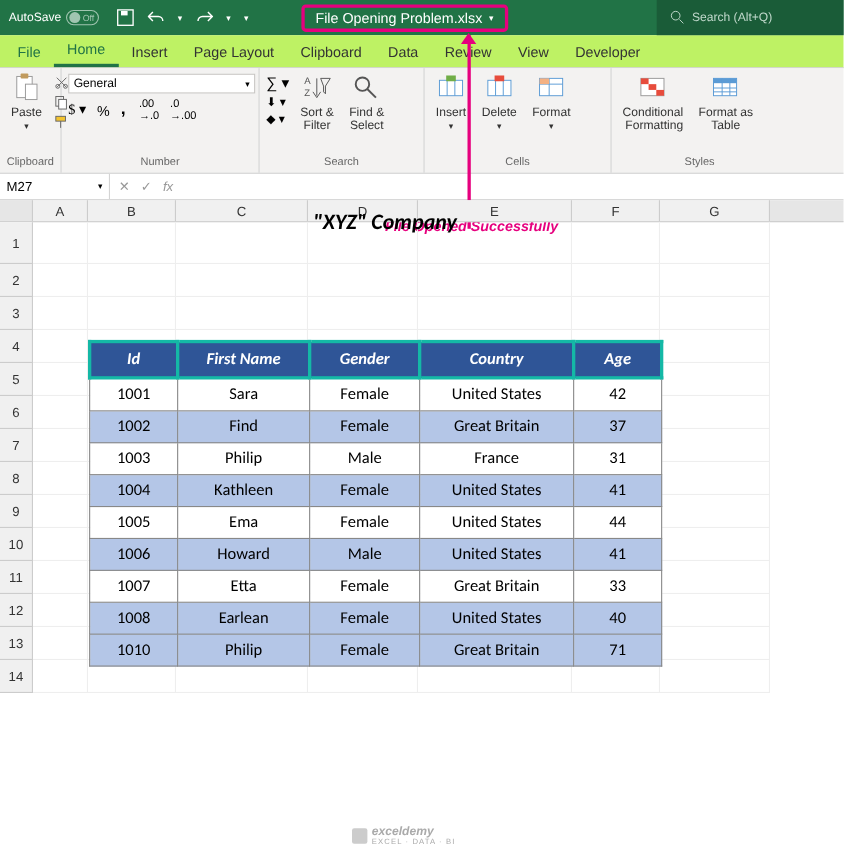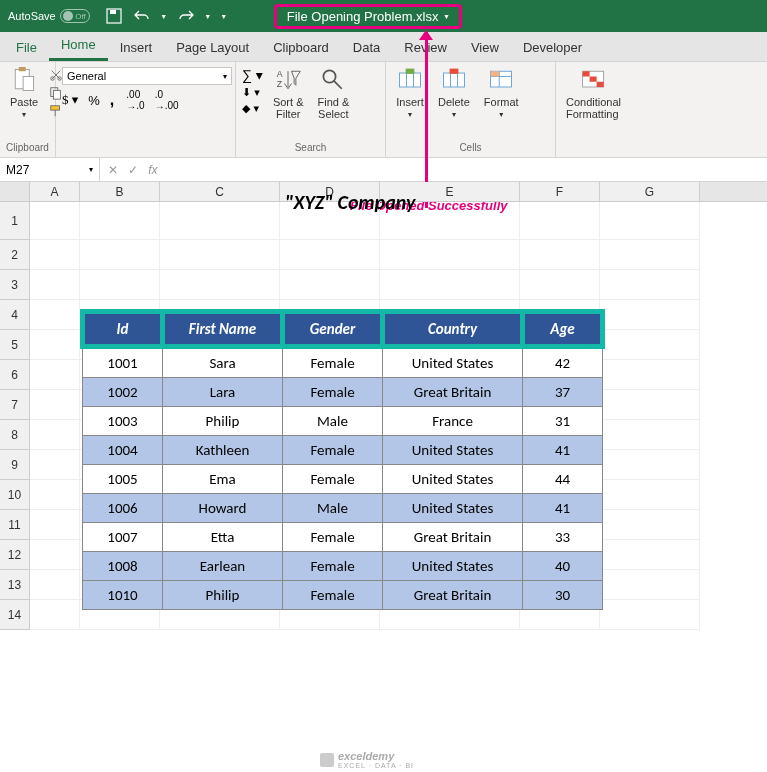--- a/index.html
+++ b/index.html
@@ -10,21 +10,21 @@
 .autosave { display: flex; align-items: center; gap: 4px; padding: 0 8px; }
 .toggle { width: 30px; height: 14px; border: 1px solid #a0c5b0; border-radius: 8px; display: flex; align-items: center; padding: 0 2px; position: relative; }
 .toggle-circle { width: 10px; height: 10px; border-radius: 50%; background: #a0c5b0; }
 .toggle-label { font-size: 8px; position: absolute; right: 3px; color: #a0c5b0;}
 .qat { display: flex; gap: 12px; padding: 0 8px; align-items: center; }
 .qat-icon { width: 16px; height: 16px; color: #fff; cursor: pointer; }
 .filename-box { border: 3px solid #e6007e; border-radius: 4px; padding: 2px 10px; margin-left: 40px; font-size: 13px; display: flex; align-items: center; gap: 6px; }
 .search-area { margin-left: auto; background: #1a5c38; padding: 6px 12px; display: flex; align-items: center; gap: 6px; color: #c0d8cb; width: 170px; height: 100%; }
 
 
-.tabs { background: #e5e5e5; height: 30px; display: flex; align-items: flex-end; border-bottom: 1px solid #d4d4d4; padding-left: 4px;}
+.tabs { background: #bef264; height: 30px; display: flex; align-items: flex-end; border-bottom: 1px solid #d4d4d4; padding-left: 4px;}
 .tab { padding: 6px 12px; font-size: 13px; color: #333; cursor: pointer; }
 .tab.file { color: #217346; }
 .tab.active { border-bottom: 3px solid #217346; font-weight: 400; color: #217346; }
 
 
 .ribbon { background: #f3f2f1; height: 96px; display: flex; border-bottom: 1px solid #d4d4d4; }
 .group { border-right: 1px solid #d4d4d4; display: flex; flex-direction: column; justify-content: space-between; padding: 2px 6px 0; }
 .group-label { font-size: 10px; color: #666; text-align: center; padding: 2px 0 4px; }
 .group-body { flex: 1; display: flex; align-items: flex-start; gap: 6px; }
 .big-btn { display: flex; flex-direction: column; align-items: center; gap: 2px; font-size: 11px; color: #333; padding: 2px 4px; cursor: pointer; }
@@ -49,21 +49,21 @@
 .colheads { display: flex; height: 20px; background: #e6e6e6; border-bottom: 1px solid #ccc;}
 .corner { width: 30px; border-right: 1px solid #ccc; background: #e6e6e6;}
 .colhead { border-right: 1px solid #ccc; text-align: center; font-size: 12px; color: #333; line-height: 20px; background: #f0f0f0;}
 .gridrow { display: flex; min-height: 30px; }
 .rowhead { width: 30px; background: #f0f0f0; border-right: 1px solid #ccc; border-bottom: 1px solid #ccc; text-align: center; font-size: 12px; color: #333; display: flex; align-items: center; justify-content: center;}
 .cell { border-right: 1px solid #eee; border-bottom: 1px solid #eee; display: flex; align-items: center; justify-content: center; font-size: 14px; font-family: Calibri, Arial; }
 .company-title { font-family: Calibri; font-weight: bold; font-style: italic; font-size: 20px; text-align: center; }
 
 
 .data-table { position: absolute; left: 80px; top: 309px; border-collapse: collapse; }
-.data-table th { background: #2f5597; color: #fff; font-weight: bold; font-style: italic; font-size: 15px; font-family: Calibri; padding: 6px 0; border: 5px solid #14b8a6; }
+.data-table th { background: #2f5597; color: #fff; font-weight: bold; font-style: italic; font-size: 15px; font-family: Calibri; padding: 6px 0; border: 3px solid #14b8a6; }
 .data-table td { font-family: Calibri; font-size: 15px; text-align: center; padding: 5px 0; border: 1px solid #888; }
 .data-table tr.even td { background: #b4c6e7; }
 .data-table tr.odd td { background: #fff; }
 
 .watermark { position: absolute; left: 320px; top: 750px; font-size: 11px; color: #aaa; display: flex; align-items: center; gap: 4px; font-style: italic;}
 .watermark .logo { width: 14px; height: 14px; background: #ccc; border-radius: 2px;}
 
 .caret{font-size:8px;}
 </style>
 </head>
@@ -89,20 +89,27 @@
     <svg class="qat-icon" viewBox="0 0 16 16">
         <path d="M11 3 L15 7 L11 11 M15 7 H6 A4 4 0 0 0 2 11" fill="none" stroke="#fff" stroke-width="1.3"></path>
       </svg>
     <span class="caret">▾</span>
     <span class="caret">▾</span>
   </div>
   <div class="filename-box">
     <span>File Opening Problem.xlsx</span>
     <span class="caret">▾</span>
   </div>
+  <div class="search-area">
+    <svg width="14" height="14" viewBox="0 0 16 16">
+        <circle cx="6" cy="6" r="4.5" fill="none" stroke="#c0d8cb"></circle>
+        <line x1="10" y1="10" x2="14" y2="14" stroke="#c0d8cb"></line>
+      </svg>
+    <span>Search (Alt+Q)</span>
+  </div>
 </div>
 
 <div class="tabs" id="tabs">
     <div class="tab file">File</div>
     <div class="tab active">Home</div>
     <div class="tab">Insert</div>
     <div class="tab">Page Layout</div>
     <div class="tab">Clipboard</div>
     <div class="tab">Data</div>
     <div class="tab">Review</div>
@@ -148,20 +155,21 @@
         <span class="caret">▾</span>
       </div>
       <div class="small-row">
         <span style="font-size:13px;font-family:serif">$ ▾</span>
         <span style="font-size:13px;margin-left:6px">%</span>
         <span style="font-size:16px;font-weight:bold;margin-left:6px">,</span>
         <span style="font-size:10px;margin-left:8px">.00<br>→.0</span>
         <span style="font-size:10px;margin-left:6px">.0<br>→.00</span>
       </div>
     </div>
+    <div class="group-label">Number</div>
   </div>
 
   <div class="group" style="width:150px">
     <div class="group-body">
       <div style="display:flex;flex-direction:column;gap:3px;padding-top:3px">
         <span style="font-size:14px">∑ ▾</span>
         <span style="font-size:11px">⬇ ▾</span>
         <span style="font-size:11px">◆ ▾</span>
       </div>
       <div class="big-btn">
@@ -224,24 +232,37 @@
 
   <div class="group" style="width:160px;border-right:none">
     <div class="group-body">
       <div class="big-btn">
         <svg class="big-icon" viewBox="0 0 32 32">
             <rect x="3" y="6" width="24" height="18" fill="#fff" stroke="#999"></rect>
             <rect x="3" y="6" width="8" height="6" fill="#e74c3c"></rect>
             <rect x="11" y="12" width="8" height="6" fill="#e74c3c"></rect>
             <rect x="19" y="18" width="8" height="6" fill="#e74c3c"></rect>
           </svg>
-        <span style="white-space:pre-line;text-align:left;line-height:1.1">Conditional
+        <span style="white-space:pre-line;text-align:right;line-height:1.1">Conditional
 Formatting</span>
       </div>
-    </div>
+      <div class="big-btn">
+        <svg class="big-icon" viewBox="0 0 32 32">
+            <rect x="3" y="6" width="24" height="18" fill="#fff" stroke="#5b9bd5"></rect>
+            <rect x="3" y="6" width="24" height="5" fill="#5b9bd5"></rect>
+            <line x1="3" y1="16" x2="27" y2="16" stroke="#5b9bd5"></line>
+            <line x1="3" y1="20" x2="27" y2="20" stroke="#5b9bd5"></line>
+            <line x1="12" y1="6" x2="12" y2="24" stroke="#5b9bd5"></line>
+            <line x1="20" y1="6" x2="20" y2="24" stroke="#5b9bd5"></line>
+          </svg>
+        <span style="white-space:pre-line;text-align:center;line-height:1.1">Format as
+Table</span>
+      </div>
+    </div>
+    <div class="group-label">Styles</div>
   </div>
 </div>
 
 <div class="arrow-line"></div>
 <div class="arrow-head"></div>
 <div class="annotation-text">File Opened Successfully</div>
 
 <div class="namebox-row">
   <div class="namebox">
     <span>M27</span>
@@ -424,21 +445,21 @@
   <tbody id="dtbody">
       <tr class="odd">
         <td>1001</td>
         <td>Sara</td>
         <td>Female</td>
         <td>United States</td>
         <td>42</td>
       </tr>
       <tr class="even">
         <td>1002</td>
-        <td>Lara</td>
+        <td>Find</td>
         <td>Female</td>
         <td>Great Britain</td>
         <td>37</td>
       </tr>
       <tr class="odd">
         <td>1003</td>
         <td>Philip</td>
         <td>Male</td>
         <td>France</td>
         <td>31</td>
@@ -476,21 +497,21 @@
         <td>Earlean</td>
         <td>Female</td>
         <td>United States</td>
         <td>40</td>
       </tr>
       <tr class="even">
         <td>1010</td>
         <td>Philip</td>
         <td>Female</td>
         <td>Great Britain</td>
-        <td>30</td>
+        <td>71</td>
       </tr>
     </tbody>
 </table>
 
 <div class="watermark">
   <div class="logo"></div>
   <div>
     <div style="font-weight:bold">exceldemy</div>
     <div style="font-size:7px;font-style:normal;letter-spacing:1px">EXCEL · DATA · BI</div>
   </div>

